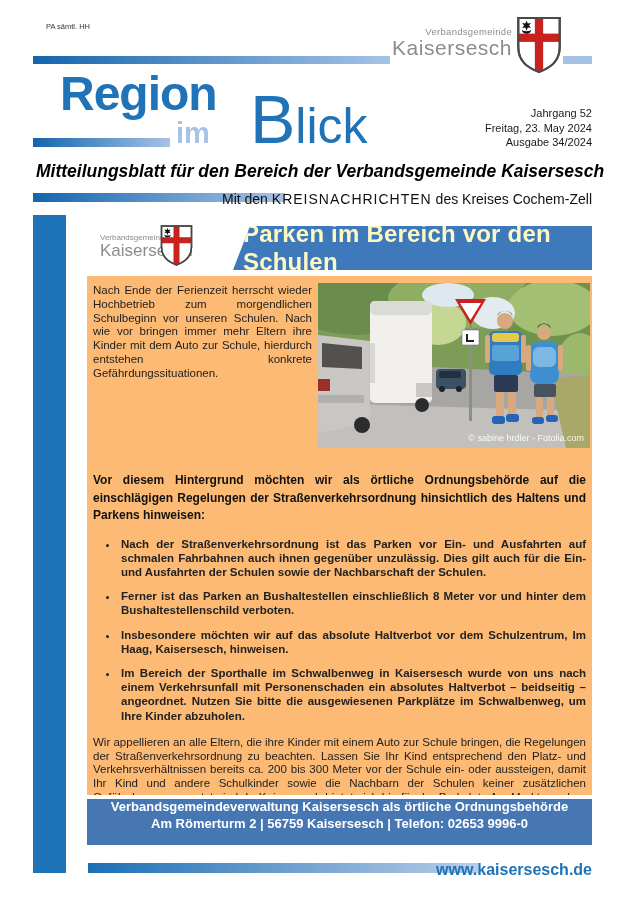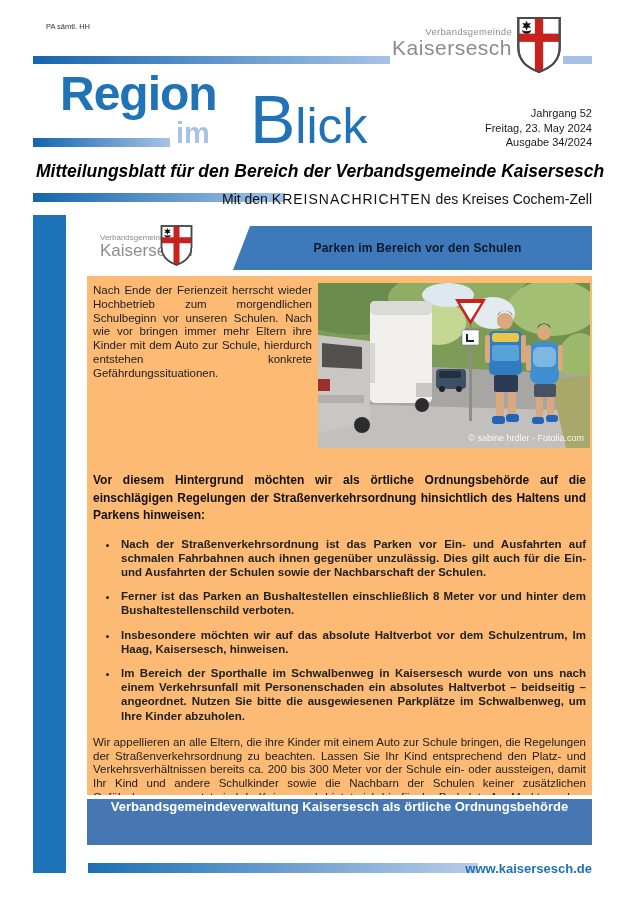--- a/index.html
+++ b/index.html
@@ -61,21 +61,21 @@
   
   .art-logo { left:100px; top:233px; text-align:right; color:#8c8c8c; width:60px; }
   .art-logo .org-small { font-size:8px; }
   .art-logo .org-large { font-size:17px; line-height:17px; }
   .shield-art { left:160px; top:224px; }
   .banner {
     left:233px; top:226px; width:359px; height:44px; background:#3e79bb;
     clip-path:polygon(17px 0, 100% 0, 100% 100%, 0 100%);
     display:flex; align-items:center; justify-content:center;
   }
-  .banner .title { color:#0f172a; font-weight:bold; font-size:12px; letter-spacing:.2px; padding-left:10px; }
+  .banner .title { color:#fef9c3; font-weight:bold; font-size:24px; letter-spacing:.2px; padding-left:10px; }
 
   
   .panel {
     left:87px; top:276px; width:505px; height:519px; background:#fdba74; overflow:hidden;
   }
   .col-left {
     position:absolute; left:6px; top:8px; width:219px;
     font-size:11.5px; line-height:13.8px; text-align:justify; color:#222;
   }
   .col-left p + p { margin-top:9px; }
@@ -99,21 +99,21 @@
   .footer-box {
     left:87px; top:799px; width:505px; height:46px; background:#4677b3;
     display:flex; flex-direction:column; align-items:center; justify-content:flex-start;
     color:#fff; font-weight:bold; font-size:13px; line-height:16.5px; text-align:center;
   }
   .bottom-bar {
     left:88px; top:863px; width:390px; height:10px;
     background:linear-gradient(90deg,#1d6fb4,#b9cde8);
   }
   .website {
-    right:33px; top:861px; font-size:13px; font-weight:bold; color:#1d72b8; cursor:pointer;
+    right:33px; top:861px; font-size:16px; font-weight:bold; color:#1d72b8; cursor:pointer;
   }
 </style>
 </head>
 <body>
 
 <div class="abs preprint-note">PA sämtl. HH</div>
 
 <div class="abs top-bar"></div>
 <div class="abs top-bar-right"></div>
 
@@ -272,16 +272,17 @@
       <li>Ferner ist das Parken an Bushaltestellen einschließlich 8 Meter vor und hinter dem Bushaltestellenschild verboten.</li>
       <li>Insbesondere möchten wir auf das absolute Haltverbot vor dem Schulzentrum, Im Haag, Kaisersesch, hinweisen.</li>
       <li>Im Bereich der Sporthalle im Schwalbenweg in Kaisersesch wurde von uns nach einem Verkehrsunfall mit Personenschaden ein absolutes Haltverbot – beidseitig – angeordnet. Nutzen Sie bitte die ausgewiesenen Parkplätze im Schwalbenweg, um Ihre Kinder abzuholen.</li>
     </ul>
     <p class="closing">Wir appellieren an alle Eltern, die ihre Kinder mit einem Auto zur Schule bringen, die Regelungen der Straßenverkehrsordnung zu beachten. Lassen Sie Ihr Kind entsprechend den Platz- und Verkehrsverhältnissen bereits ca. 200 bis 300 Meter vor der Schule ein- oder aussteigen, damit Ihr Kind und andere Schulkinder sowie die Nachbarn der Schulen keiner zusätzlichen Gefährdung ausgesetzt sind. In Kaisersesch bietet sich hierfür der Parkplatz Am Markt vor dem Schulzentrum an.</p>
   </div>
 </div>
 
 <div class="abs footer-box">
   <div>Verbandsgemeindeverwaltung Kaisersesch als örtliche Ordnungsbehörde</div>
+  <div>Am Römerturm 2 | 56759 Kaisersesch | Telefon: 02653 9996-0</div>
 </div>
 
 <div class="abs bottom-bar"></div>
 <div class="abs website">www.kaisersesch.de</div>
 
 </body></html>

